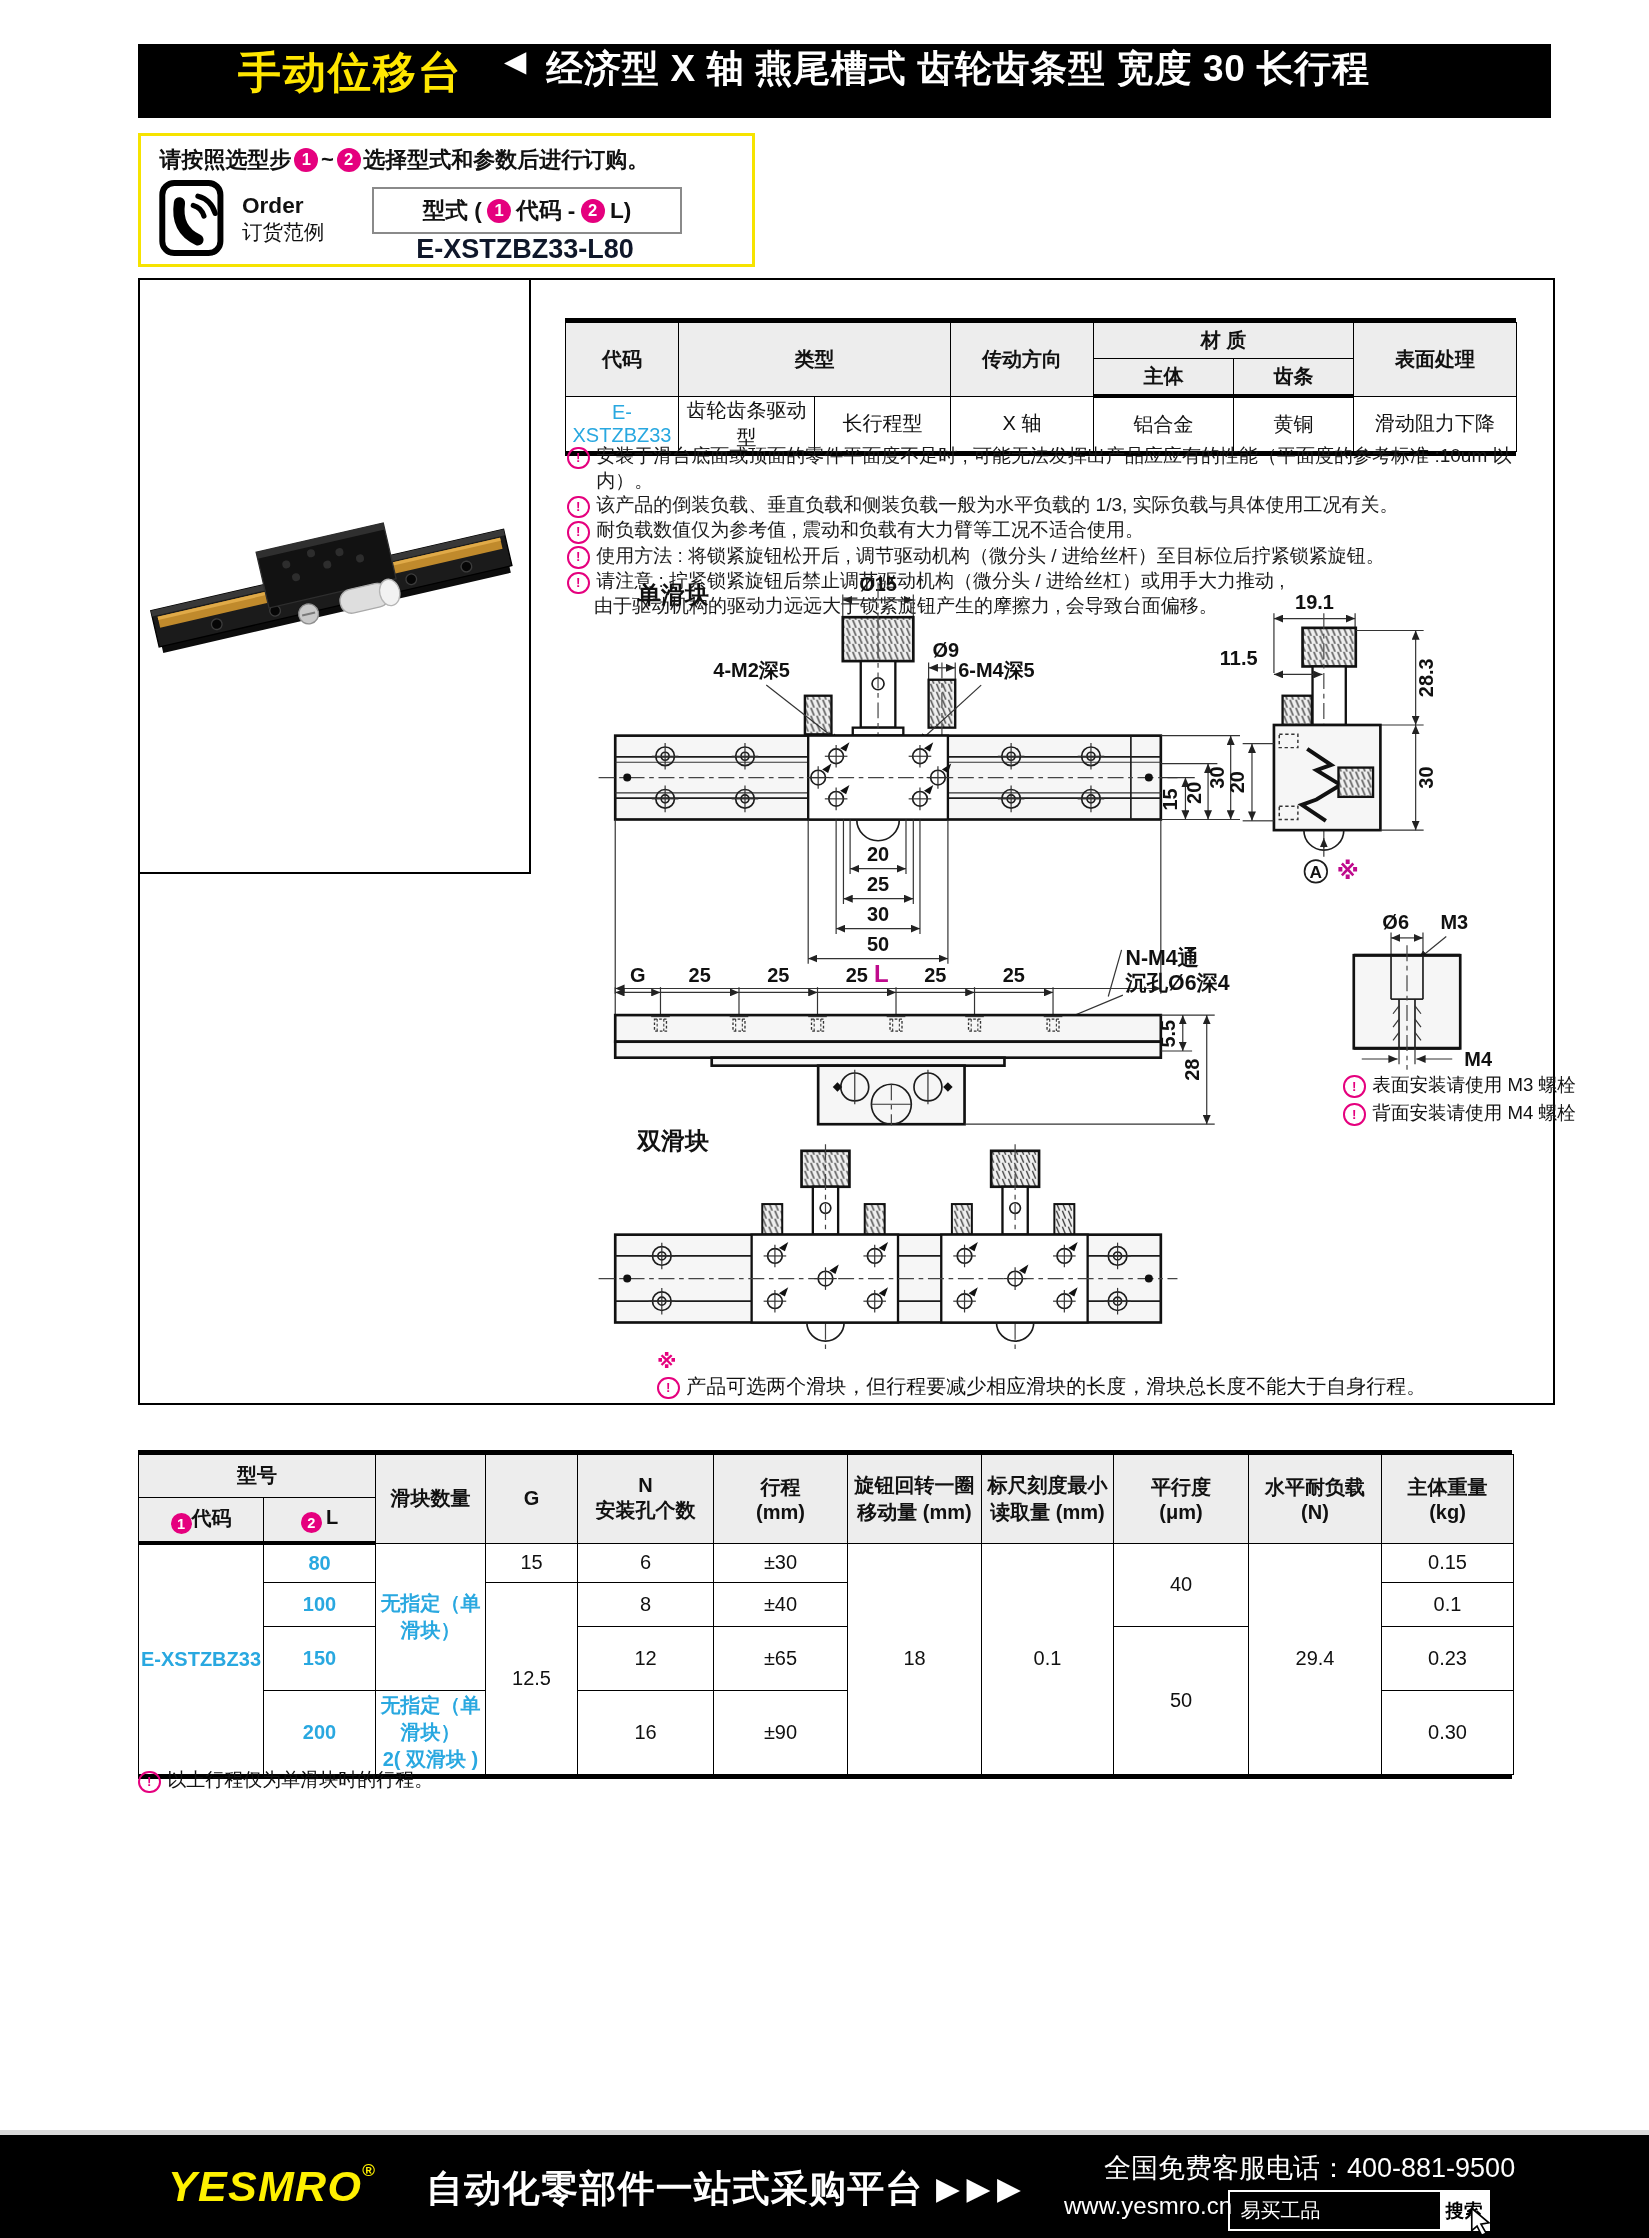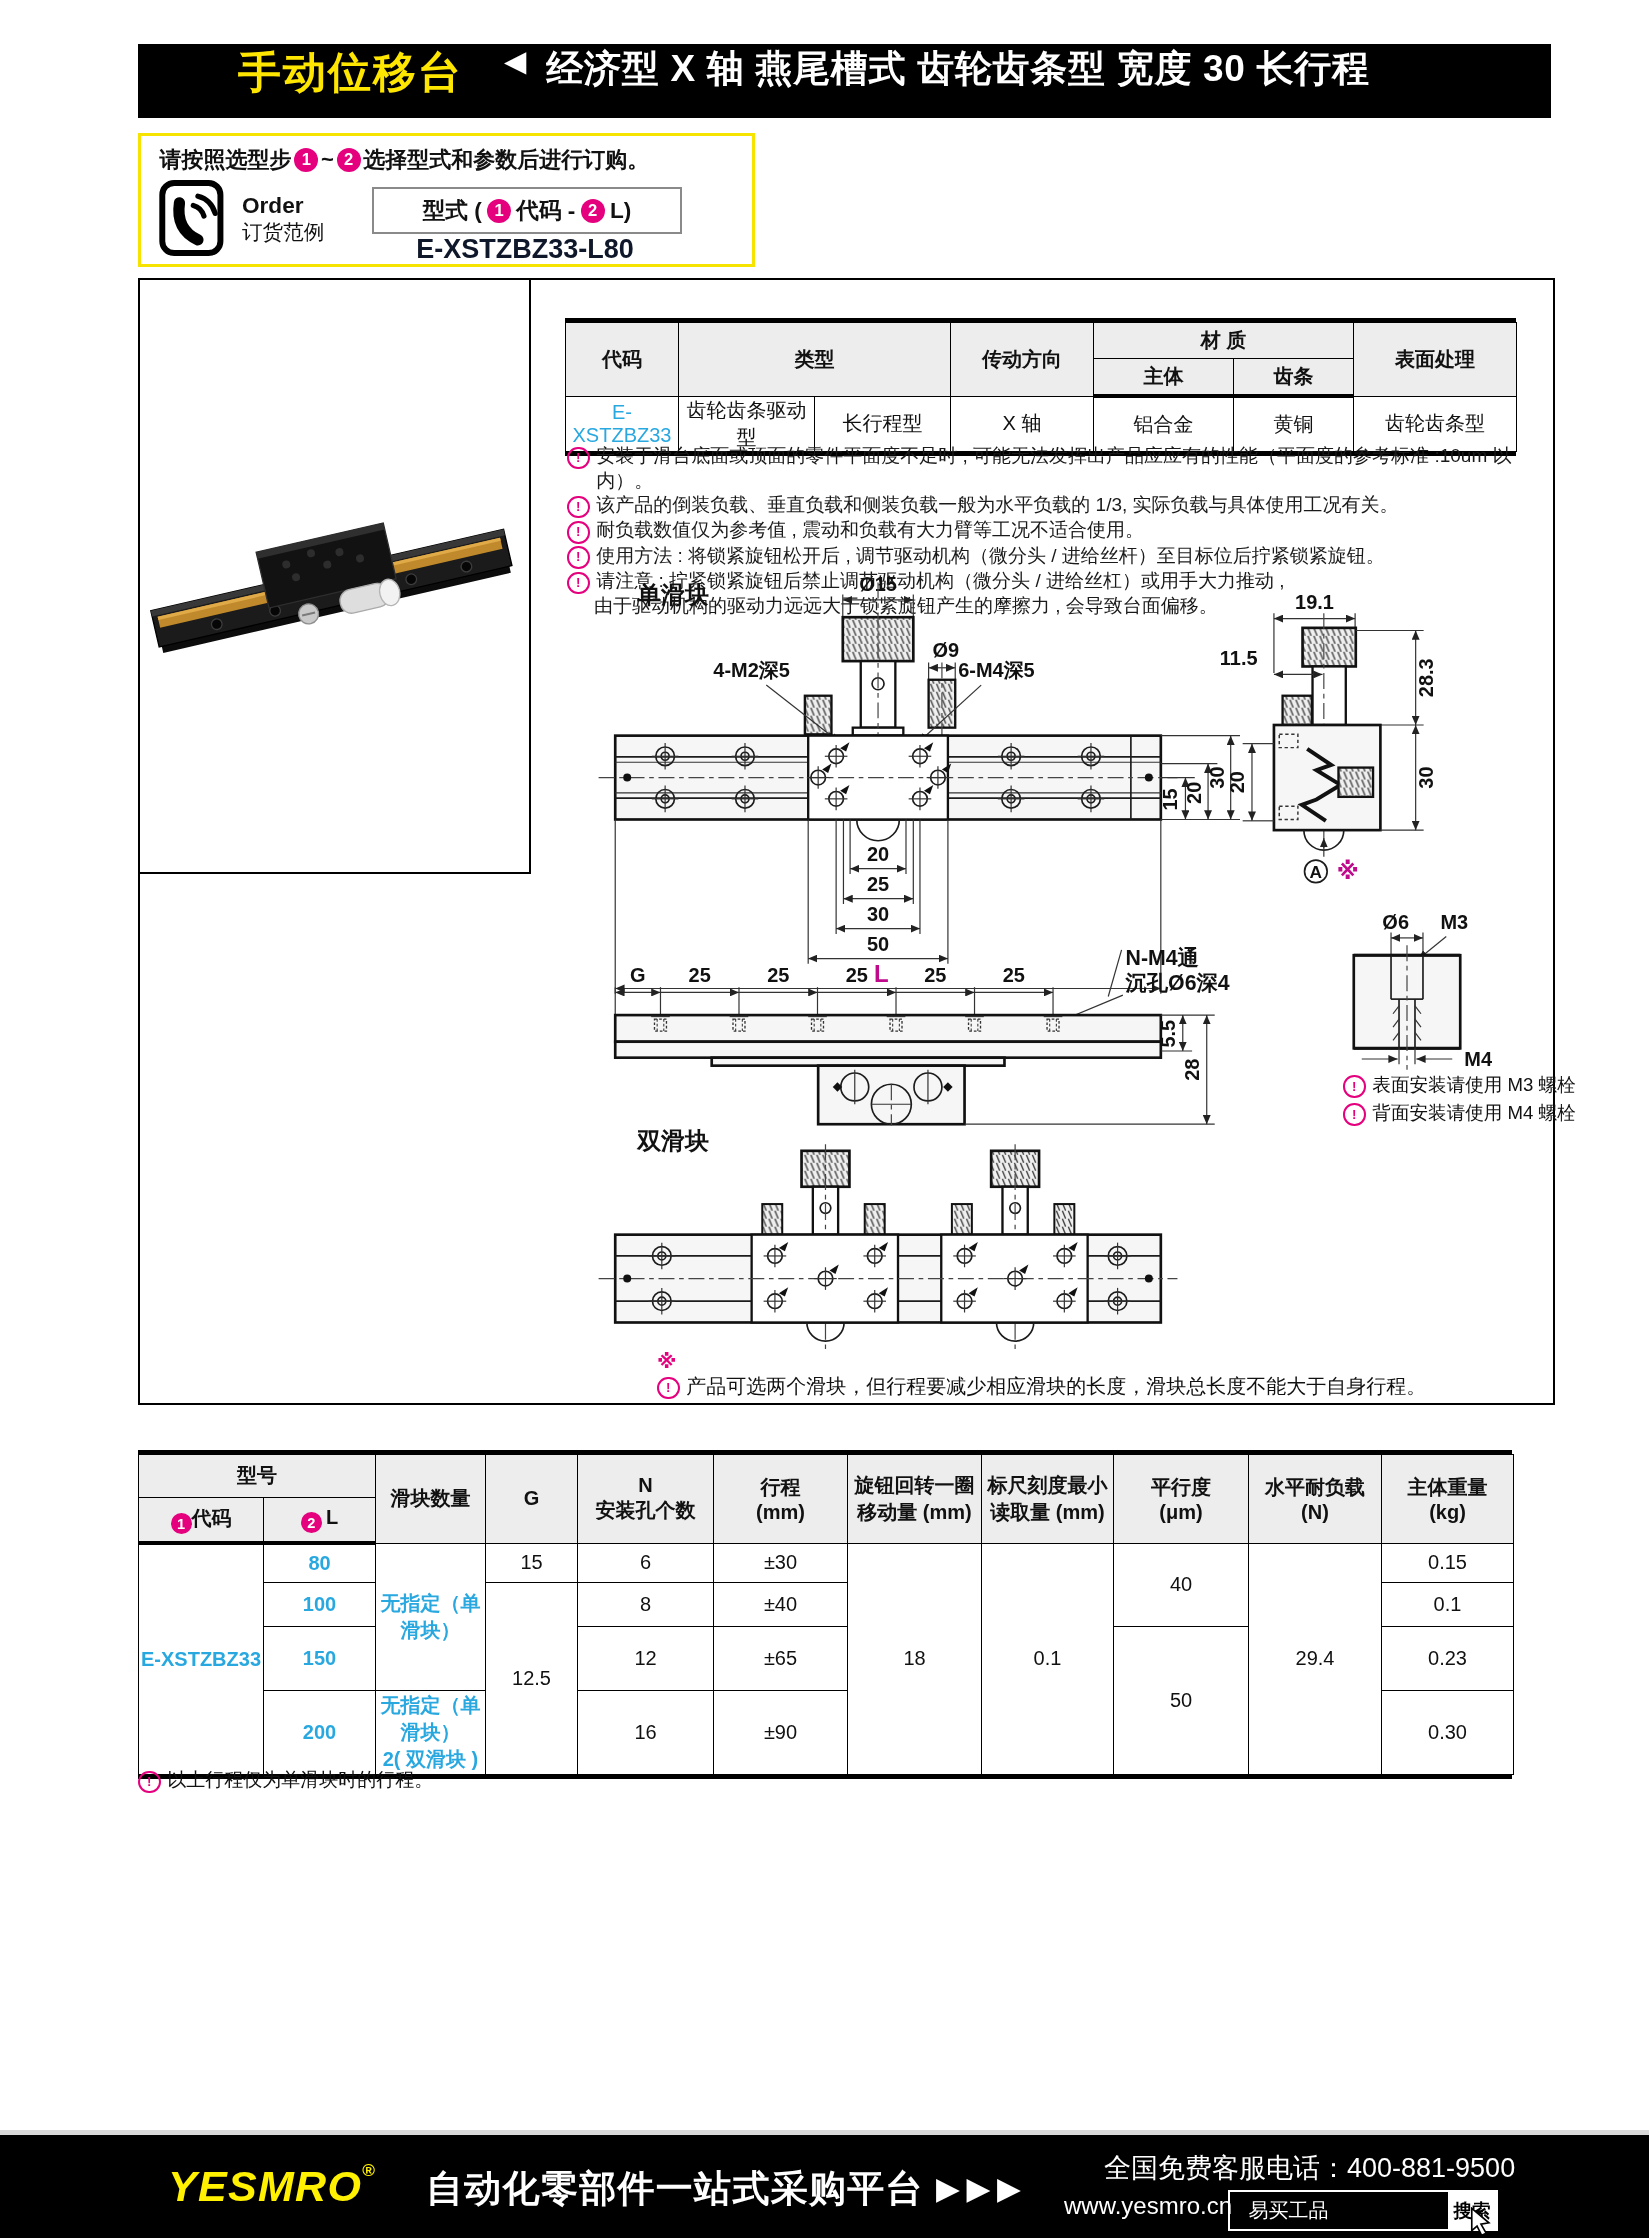--- a/index.html
+++ b/index.html
@@ -63,21 +63,21 @@
 
   
   .footer-strip{left:0;top:2130px;width:1649px;height:5.3px;background:#d9d9d9;}
   .footer{left:0;top:2135px;width:1649px;height:104px;background:#000;color:#fff;}
   .logo{position:absolute;left:168px;top:25px;color:#fff100;font-size:43px;font-weight:900;font-style:italic;letter-spacing:1.3px;}
   .logo .reg{font-size:17.3px;font-style:normal;vertical-align:25px;letter-spacing:0;}
   .slogan{position:absolute;left:426px;top:29px;font-size:37px;font-weight:bold;letter-spacing:1.3px;}
   .farrows{position:absolute;left:936px;top:35px;font-size:31px;letter-spacing:6.7px;}
   .phone-row{position:absolute;left:1104px;top:14.6px;font-size:27px;font-weight:normal;}
   .site{position:absolute;left:1064px;top:57px;font-size:24px;}
-  .search-box{position:absolute;left:1228px;top:55px;width:258px;height:37px;border:2px solid #fff;display:flex;align-items:center;padding-left:8px;}
+  .search-box{position:absolute;left:1228px;top:55px;width:258px;height:37px;border:2px solid #fff;display:flex;align-items:center;}
   .search-text{font-size:20px;margin-left:10.6px;flex:1;}
   .search-btn{width:48px;height:37px;background:#fff;color:#000;font-size:18.6px;font-weight:bold;
               display:flex;align-items:center;justify-content:center;flex:none;}
   .cursor{position:absolute;left:1469px;top:72px;}
 
   
   .ln{stroke:#1c1c1c;stroke-width:2.5;fill:none;}
   .lnb{stroke:#111;stroke-width:4.5;fill:none;}
   .thin{stroke:#333;stroke-width:1.8;fill:none;}
   .cl{stroke:#444;stroke-width:1.8;fill:none;stroke-dasharray:24 7 7 7;}
@@ -181,21 +181,21 @@
         <th>主体</th>
         <th>齿条</th>
       </tr>
       <tr>
         <td class="blue">E-XSTZBZ33</td>
         <td>齿轮齿条驱动型</td>
         <td>长行程型</td>
         <td>X 轴</td>
         <td>铝合金</td>
         <td>黄铜</td>
-        <td>齿轮齿条型</td>
+        <td>滑动阻力下降</td>
       </tr>
     </tbody>
       </table>
   </div>
 
   <div class="abs notes">
     <div class="note-line">
         <span class="note-ico">!</span>
         <span>安装于滑台底面或顶面的零件平面度不足时 , 可能无法发挥出产品应应有的性能（平面度的参考标准 :10um 以内）。</span>
       </div>

